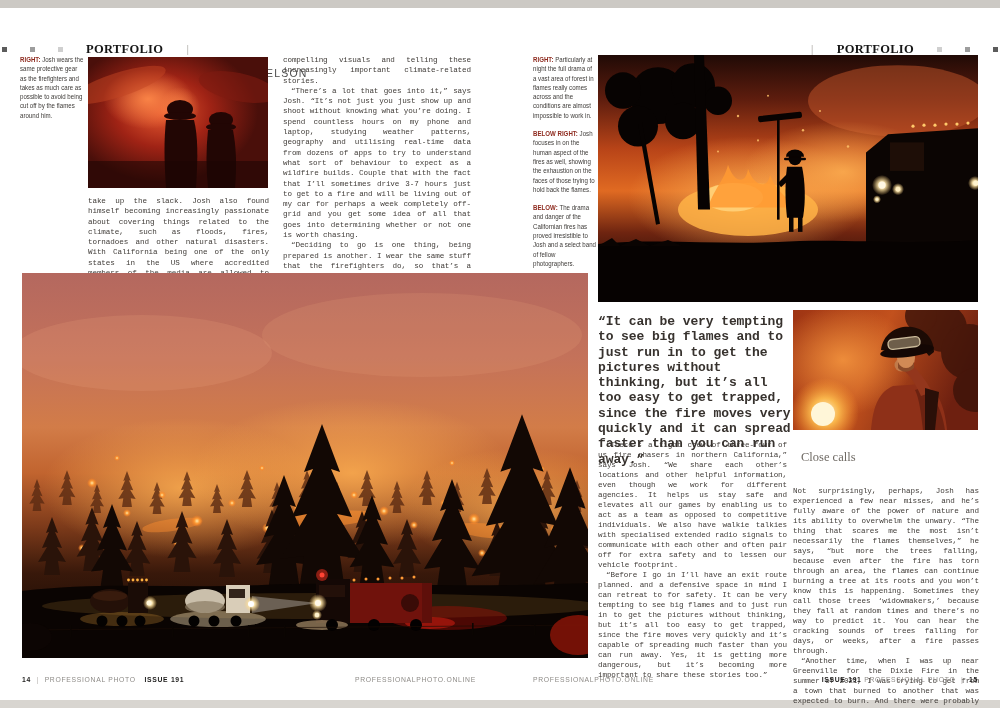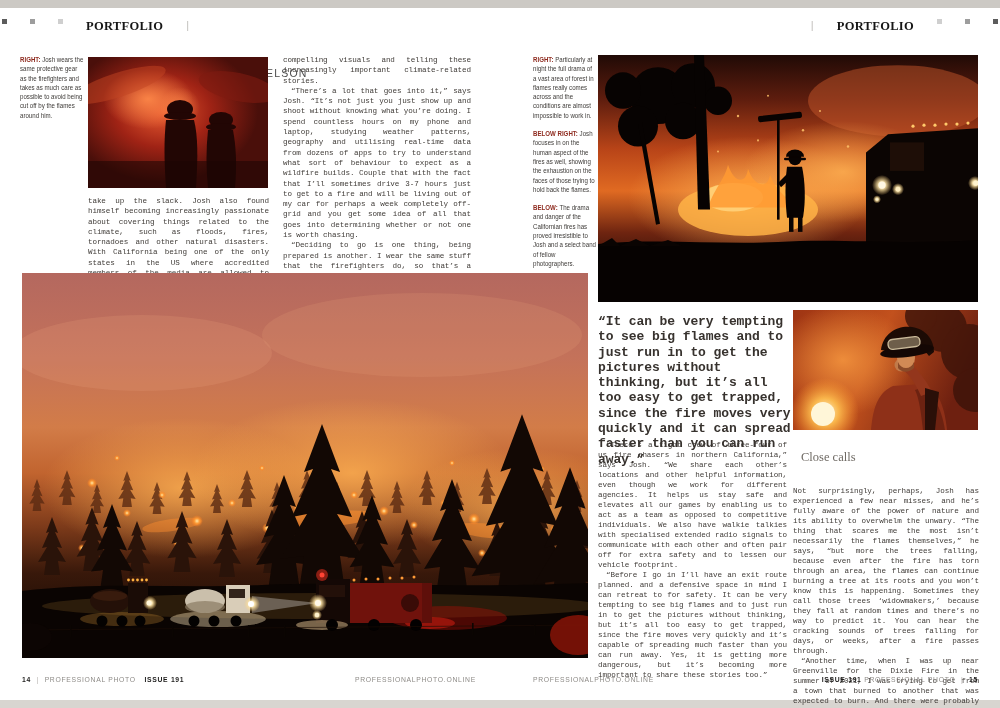--- a/index.html
+++ b/index.html
@@ -3,21 +3,21 @@
 <meta charset="utf-8">
 <style>
   html,body{margin:0;padding:0;}
   body{width:1000px;height:708px;position:relative;background:#fff;
        font-family:"Liberation Sans","DejaVu Sans",sans-serif;overflow:hidden;}
   .edge{position:absolute;left:0;width:1000px;}
   .edge.top{top:0;height:8px;background:#ccc9c4;}
   .edge.bottom{top:700px;height:8px;background:#d8d5d0;}
 
   
-  .hdr{position:absolute;top:19px;display:flex;gap:23px;}
+  .hdr{position:absolute;top:19px;display:flex;align-items:center;gap:23px;}
   .hdrL{left:2px;}
   .hdrR{right:2px;}
   .sq{width:5px;height:5px;display:inline-block;}
   .sq.d{background:#5c5c5c;}.sq.m{background:#9d9d9d;}.sq.l{background:#cfcfcf;}
   .hdr-section{font-family:"Liberation Serif","DejaVu Serif",serif;font-weight:700;
        font-size:12.5px;color:#161616;letter-spacing:.3px;}
   .hdr-div{color:#c0beba;font-size:11px;}
   .hdr-name{font-size:10.5px;color:#4c4c4c;letter-spacing:1.2px;margin-top:48px;}
 
   

